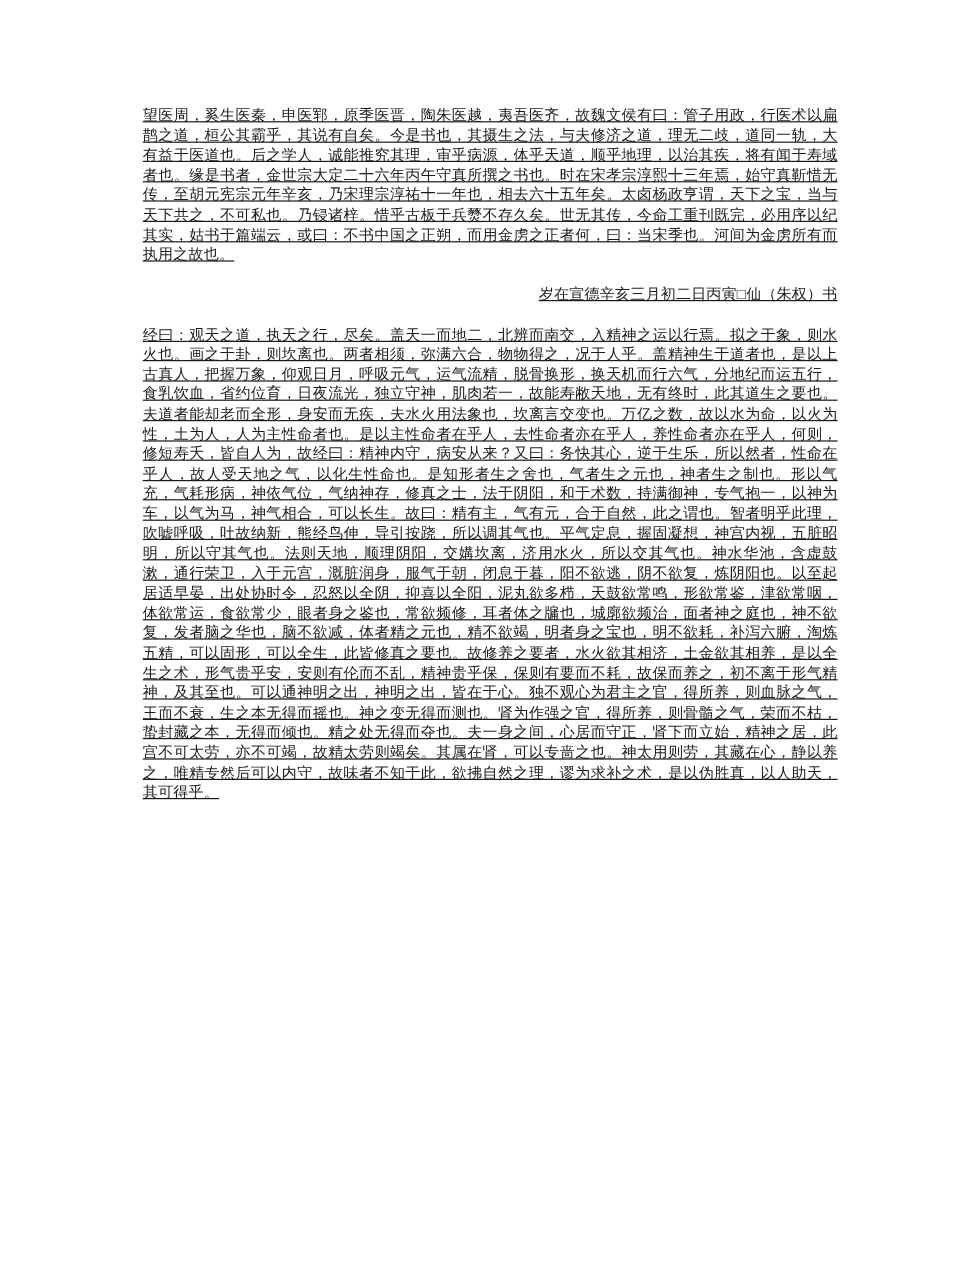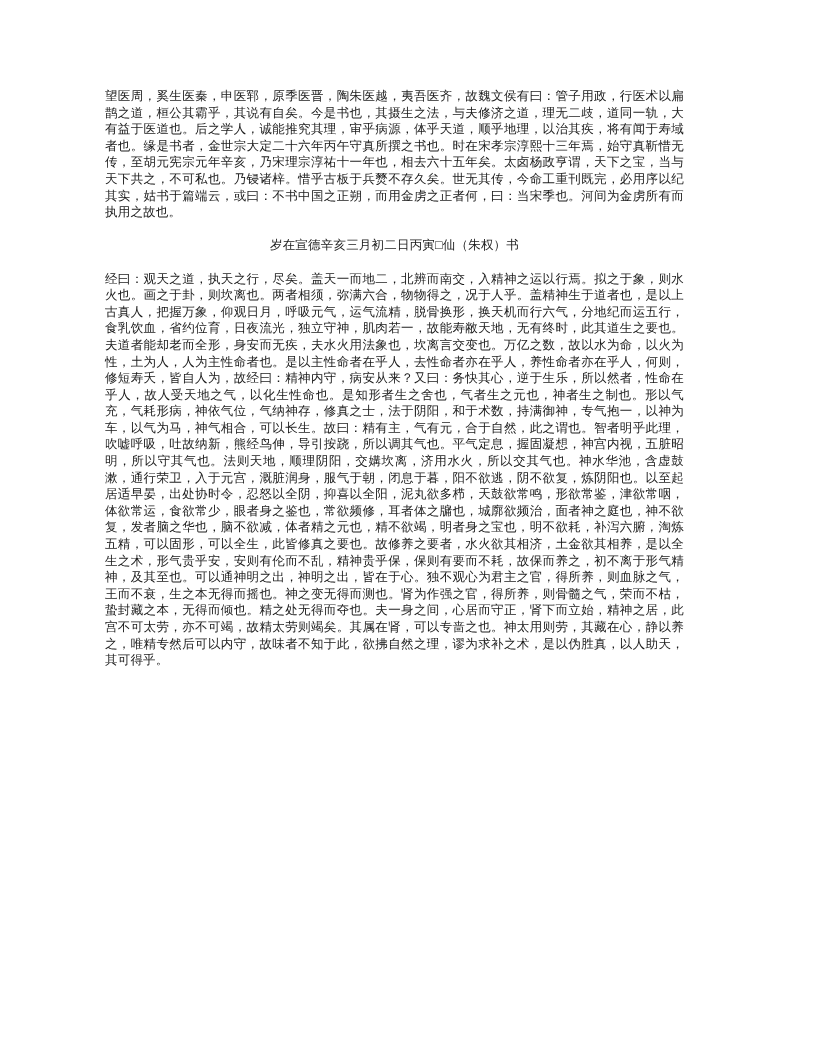--- a/index.html
+++ b/index.html
@@ -11,38 +11,39 @@
     position: relative;
     width: 816px;
     height: 1056px;
     margin: 0 auto;
     background: #ffffff;
     overflow: hidden;
     font-family: "Liberation Serif", "DejaVu Serif", serif;
   }
   .content {
     position: absolute;
-    left: 105px;
+    left: 119px;
     top: 88px;
     width: 579px;
     color: #1a1a1a;
     font-size: 12.5px;
     line-height: 16.6px;
     text-align: justify;
     letter-spacing: 0.2px;
     word-break: break-all;
+    text-decoration: underline;
   }
   .content p {
     margin: 0;
   }
   .gap-before {
     margin-top: 16.6px !important;
   }
   .heading-line {
-    text-align: center;
+    text-align: right;
   }
 </style>
 </head>
 <body>
 
 <div class="page">
   <div class="content">
     <p>望医周，奚生医秦，申医郓，原季医晋，陶朱医越，夷吾医齐，故魏文侯有曰：管子用政，行医术以扁鹊之道，桓公其霸乎，其说有自矣。今是书也，其摄生之法，与夫修济之道，理无二歧，道同一轨，大有益于医道也。后之学人，诚能推究其理，审乎病源，体乎天道，顺乎地理，以治其疾，将有闻于寿域者也。缘是书者，金世宗大定二十六年丙午守真所撰之书也。时在宋孝宗淳熙十三年焉，始守真靳惜无传，至胡元宪宗元年辛亥，乃宋理宗淳祐十一年也，相去六十五年矣。太卤杨政亨谓，天下之宝，当与天下共之，不可私也。乃锓诸梓。惜乎古板于兵燹不存久矣。世无其传，今命工重刊既完，必用序以纪其实，姑书于篇端云，或曰：不书中国之正朔，而用金虏之正者何，曰：当宋季也。河间为金虏所有而执用之故也。</p>
 
     <p class="heading-line gap-before">岁在宣德辛亥三月初二日丙寅□仙（朱权）书</p>

